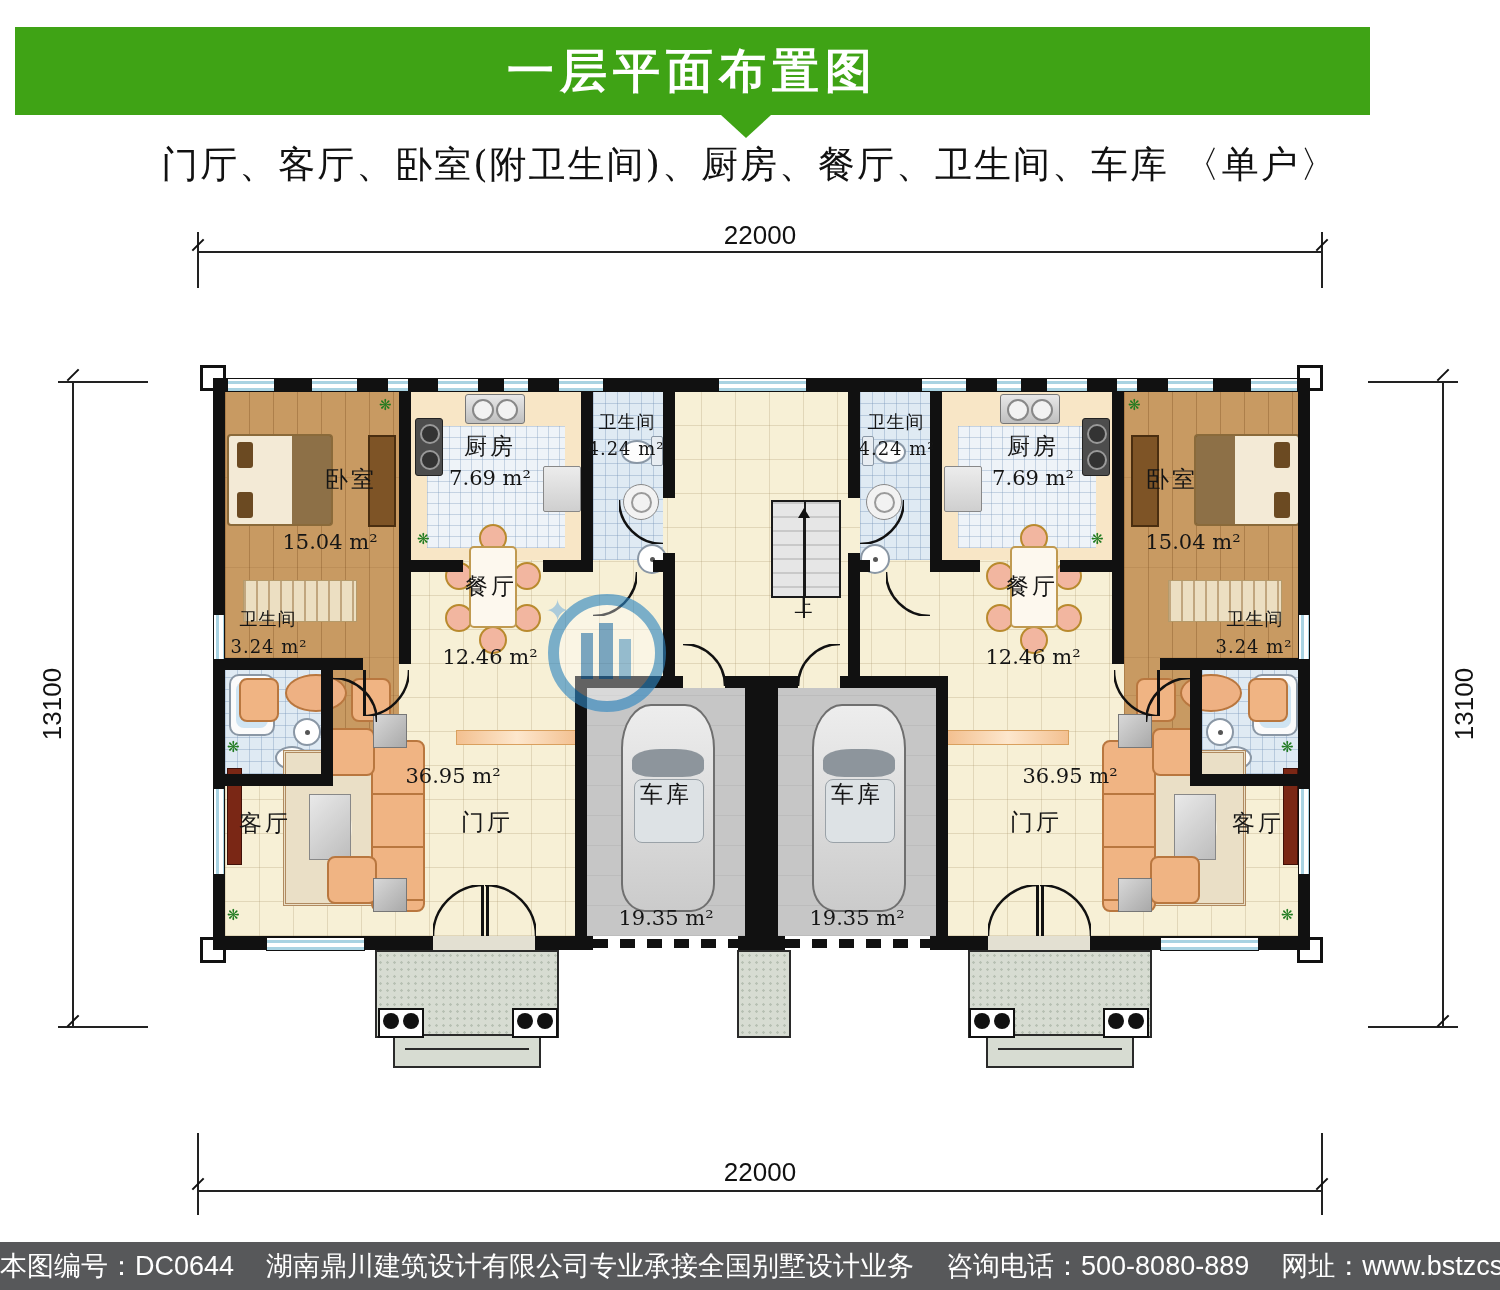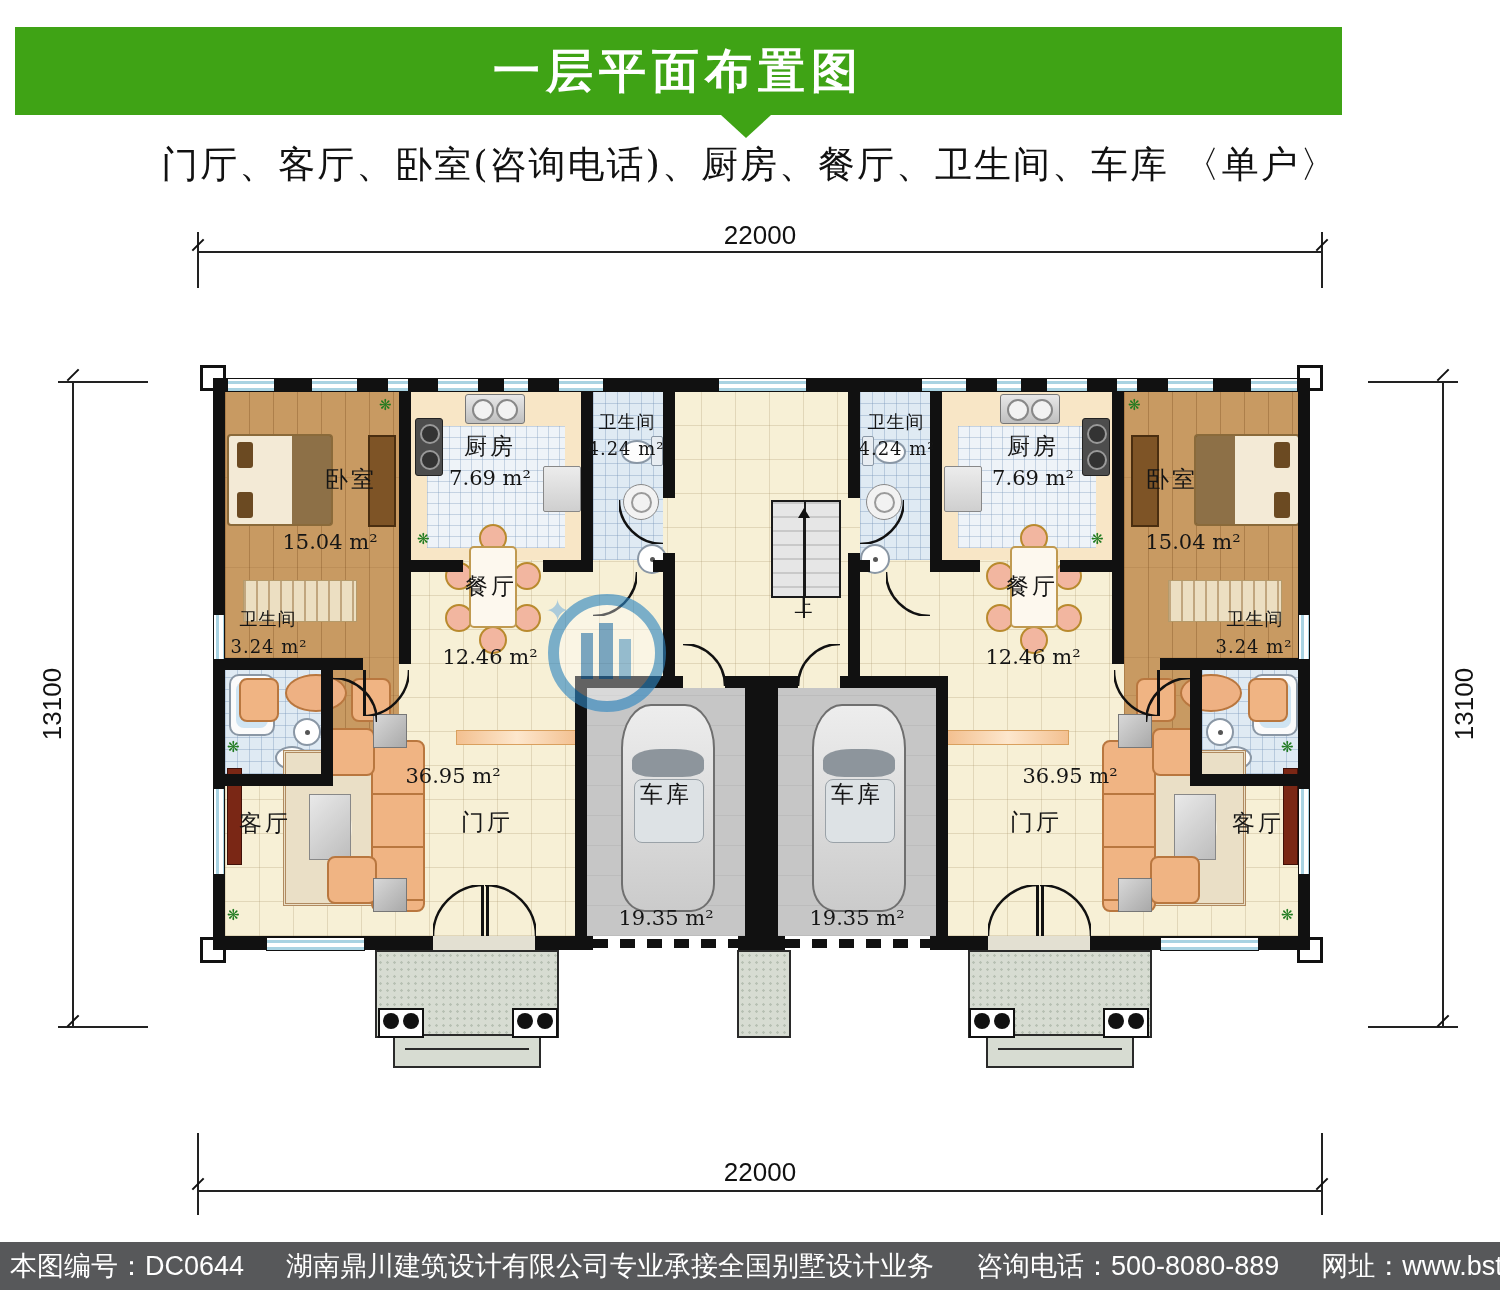--- a/index.html
+++ b/index.html
@@ -1,19 +1,19 @@
 <!DOCTYPE html>
 <html><head>
 <meta charset="utf-8">
 <style>
   html,body{margin:0;padding:0;background:#fff;}
   #page{position:relative;width:1500px;height:1290px;background:#fff;overflow:hidden;
         font-family:"Liberation Sans",sans-serif;}
   
-  #hdrbar{position:absolute;left:15px;top:27px;width:1327px;height:88px;background:#3fa315;}
+  #hdrbar{position:absolute;left:15px;top:27px;width:1327px;height:88px;background:#3fa315;padding-left:28px;}
   #hdrtitle{position:absolute;left:0;top:0;width:100%;height:88px;line-height:88px;text-align:center;
             color:#fff;font-size:47px;font-weight:bold;letter-spacing:6px;}
   #hdrtri{position:absolute;left:721px;top:115px;width:0;height:0;
           border-left:25px solid transparent;border-right:25px solid transparent;border-top:23px solid #3fa315;}
   #subtitle{position:absolute;left:0;top:140px;width:1500px;text-align:center;
             font-family:"DejaVu Serif",serif;font-size:37px;color:#111;letter-spacing:2px;}
   
   #plan{position:absolute;left:213px;top:378px;width:1097px;height:572px;}
   .floor{position:absolute;z-index:1;}
   .cream{background-color:#f7f0d6;background-image:
@@ -109,32 +109,32 @@
   #wmlogo .bar1{position:absolute;left:22px;top:28px;width:12px;height:46px;background:#2e78b0;}
   #wmlogo .bar2{position:absolute;left:40px;top:18px;width:14px;height:56px;background:#2e78b0;}
   #wmlogo .bar3{position:absolute;left:60px;top:34px;width:12px;height:40px;background:#5a9bc8;}
   #wmlogo .spark{position:absolute;left:-14px;top:-12px;color:#7fb6dd;font-size:30px;}
   #wmcn{position:absolute;left:118px;top:0px;font-size:66px;font-weight:bold;letter-spacing:8px;color:#9a9a9a;
         font-family:"Liberation Sans",sans-serif;-webkit-text-stroke:2px rgba(130,180,220,.7);white-space:nowrap;}
   #wmen{position:absolute;left:122px;top:82px;font-size:26px;font-weight:bold;letter-spacing:7px;color:#5aa0cf;white-space:nowrap;}
   
   #footer{position:absolute;left:0;top:1242px;width:1500px;height:48px;background:#57585a;color:#fff;
           font-size:27px;line-height:48px;white-space:nowrap;}
-  #footer span{margin-left:10px;margin-right:32px;}
+  #footer span{margin-left:0;margin-right:32px;}
 </style>
 </head>
 <body>
 
 <div id="page">
 
   <div id="hdrbar">
     <div id="hdrtitle">一层平面布置图</div>
   </div>
   <div id="hdrtri"></div>
-  <div id="subtitle">门厅、客厅、卧室(咨询电话)、厨房、餐厅、卫生间、车库 〈单户〉</div>
+  <div id="subtitle">门厅、客厅、卧室(附卫生间)、厨房、餐厅、卫生间、车库 〈单户〉</div>
 
   <div class="dimline" style="left:197px;top:232px;width:2px;height:56px;"></div>
   <div class="dimline" style="left:1321px;top:232px;width:2px;height:56px;"></div>
   <div class="dimline" style="left:197px;top:251px;width:1126px;height:2px;"></div>
   <div class="tick" style="left:190px;top:244px;transform:rotate(-45deg);"></div>
   <div class="tick" style="left:1314px;top:244px;transform:rotate(-45deg);"></div>
   <div class="dimlabel" style="left:760px;top:235px;">22000</div>
 
   <div class="dimline" style="left:197px;top:1133px;width:2px;height:82px;"></div>
   <div class="dimline" style="left:1321px;top:1133px;width:2px;height:82px;"></div>

